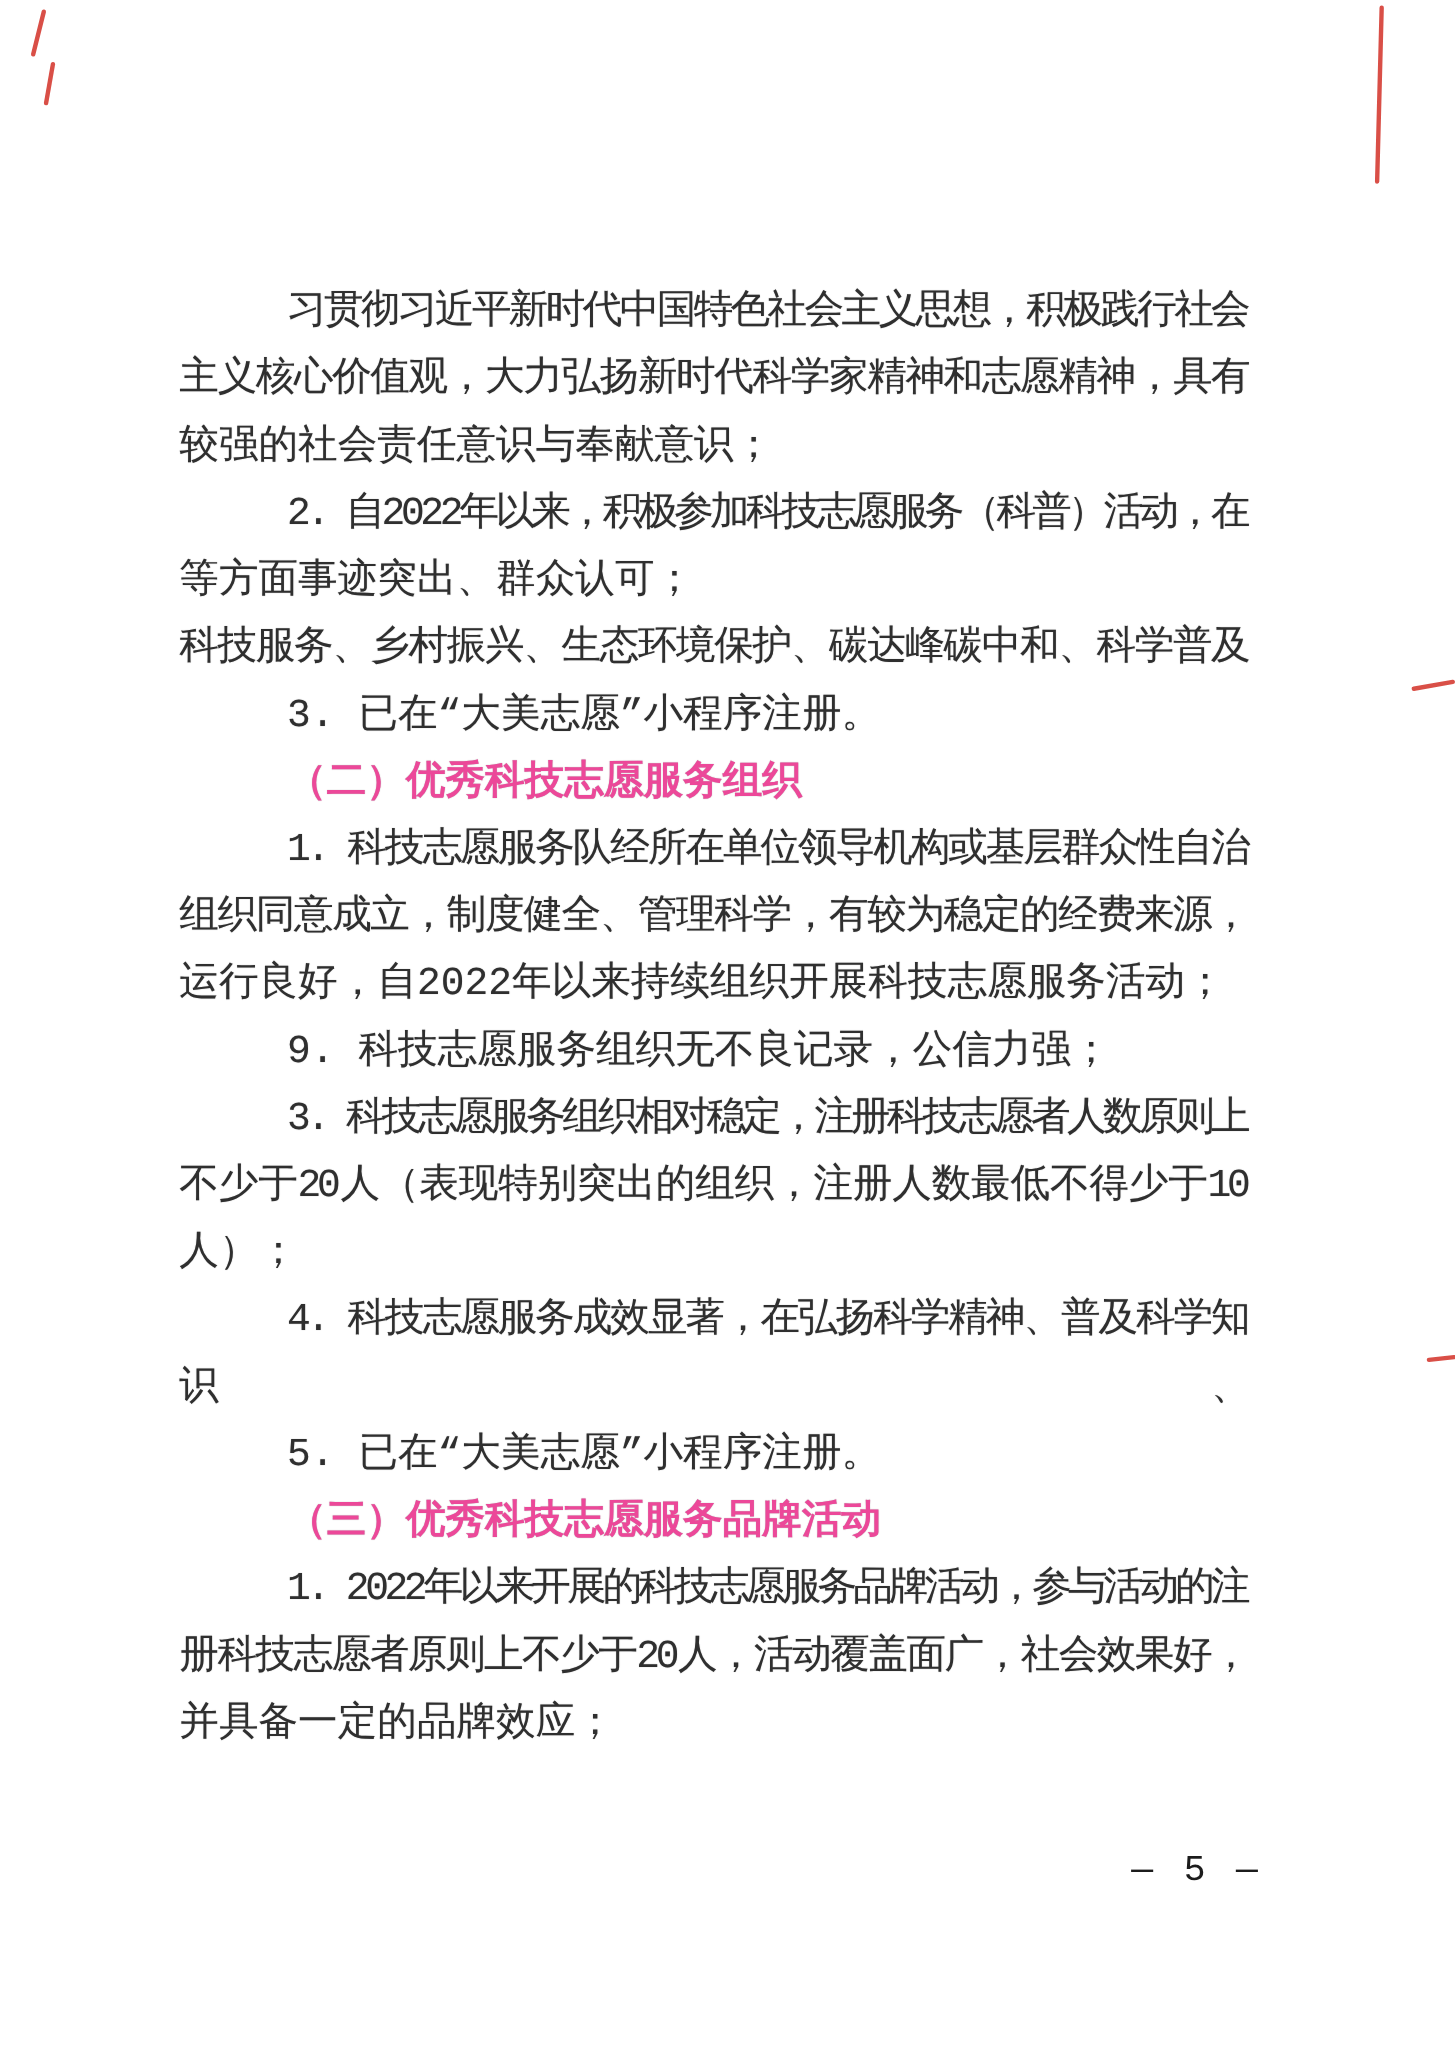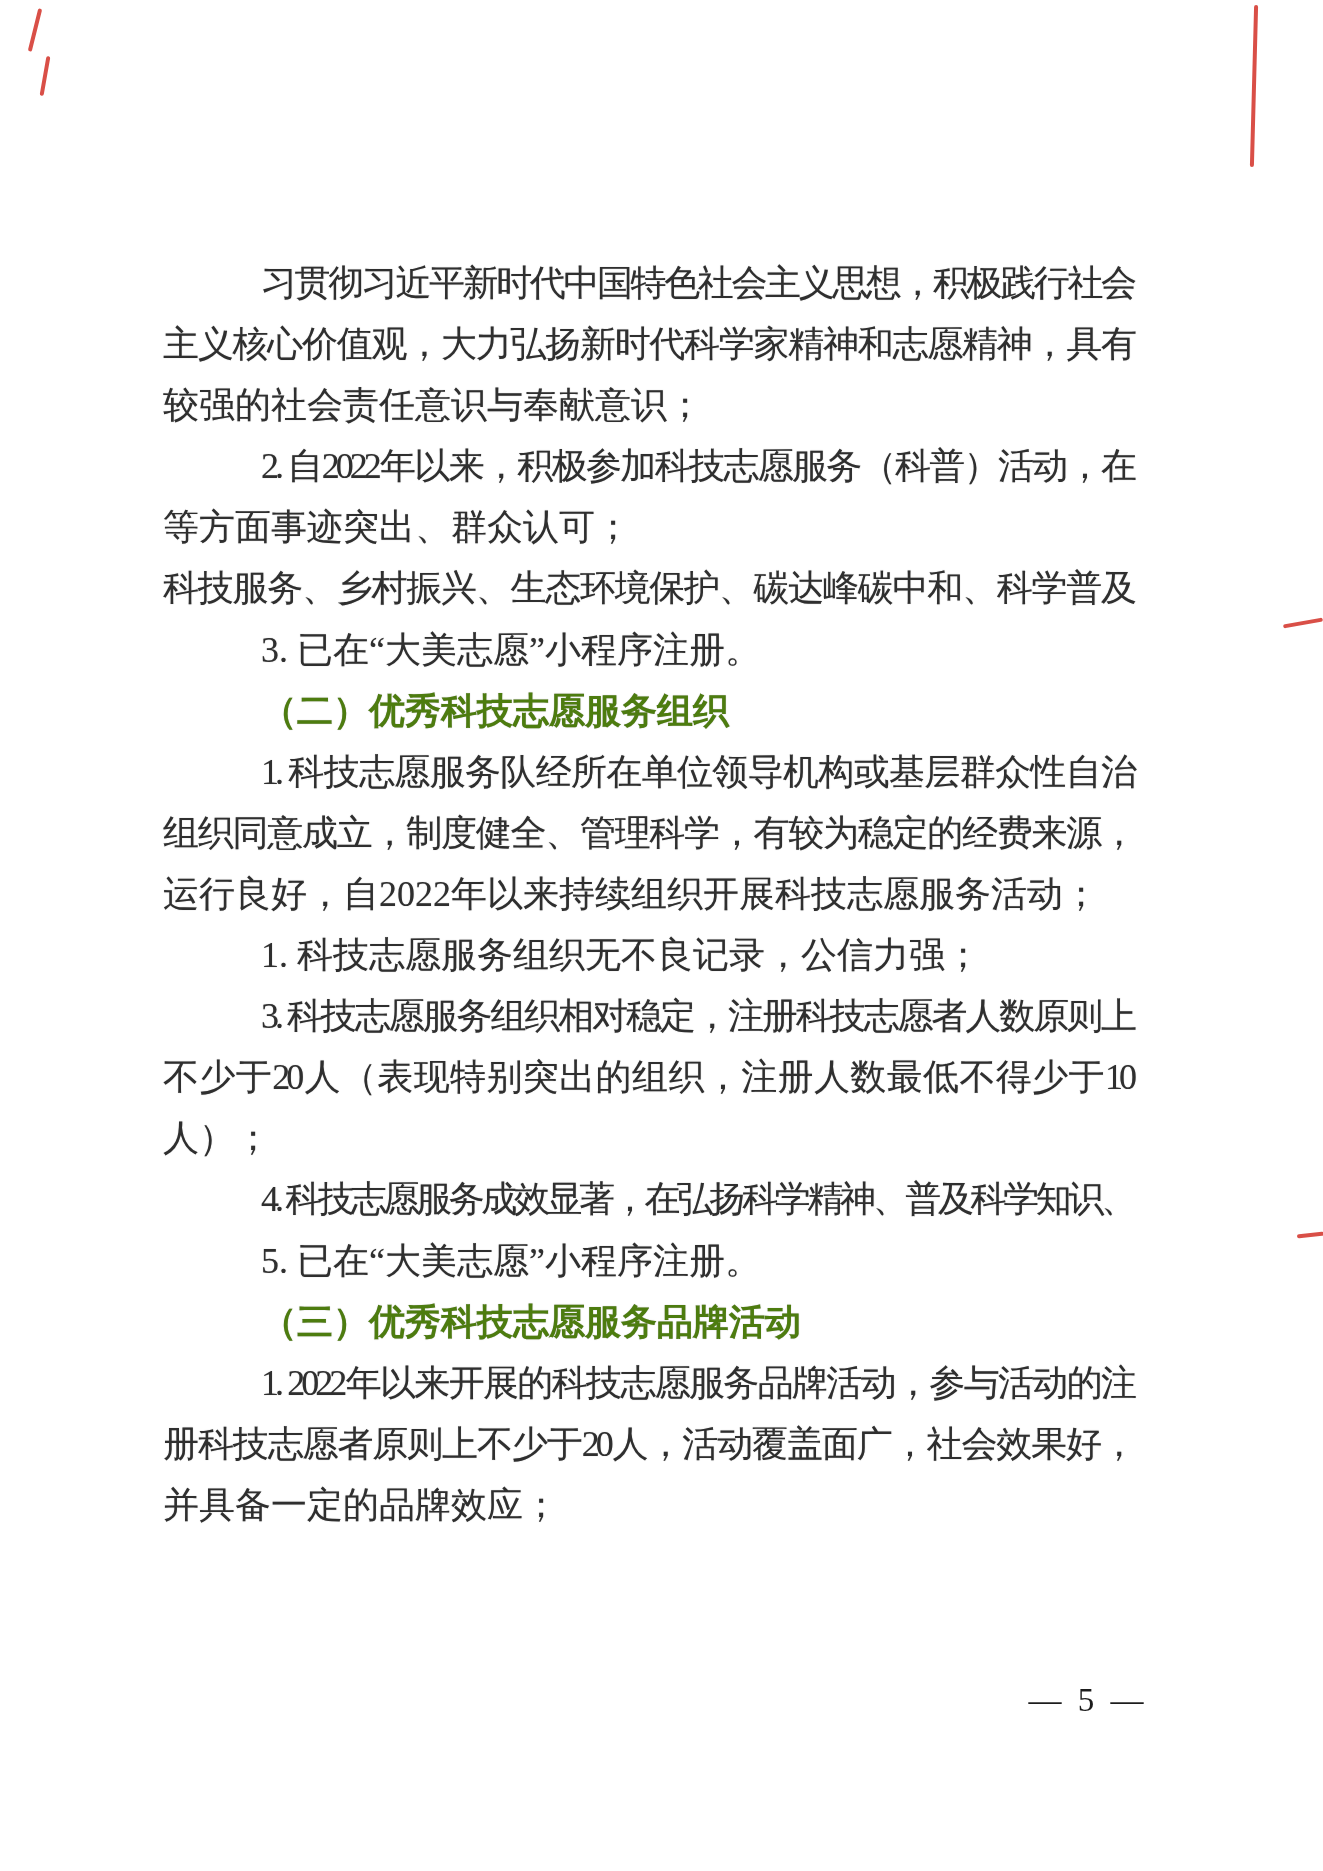--- a/index.html
+++ b/index.html
@@ -7,21 +7,21 @@
     margin: 0;
     padding: 0;
     background: #ffffff;
   }
   .page {
     position: relative;
     width: 1323px;
     height: 1871px;
     background: #ffffff;
     overflow: hidden;
-    font-family: Liberation Serif, serif;
+    font-family: Liberation Mono, monospace;
   }
   
   .textblock {
     position: absolute;
     left: 163px;
     top: 253px;
     width: 970px;
     color: #2f2f2f;
     font-size: 36px;
     line-height: 61.1px;
@@ -35,21 +35,21 @@
   .line.jfull {
     white-space: normal;
     letter-spacing: -4px;
     text-align: justify;
     text-align-last: justify;
     text-justify: inter-character;
   }
   .line.indent { text-indent: 98px; }
   .line.heading {
     font-weight: 700;
-    color: #4d7c0f;
+    color: #ec4899;
   }
   
   .pagenum {
     position: absolute;
     left: 1008px;
     top: 1682px;
     width: 160px;
     text-align: center;
     font-size: 33px;
     letter-spacing: 4px;
@@ -85,21 +85,21 @@
     <div class="line jfull">主义核心价值观，大力弘扬新时代科学家精神和志愿精神，具有</div>
     <div class="line">较强的社会责任意识与奉献意识；</div>
     <div class="line indent jfull">2. 自2022年以来，积极参加科技志愿服务（科普）活动，在</div>
     <div class="line">等方面事迹突出、群众认可；</div>
     <div class="line jfull">科技服务、乡村振兴、生态环境保护、碳达峰碳中和、科学普及</div>
     <div class="line indent">3. 已在“大美志愿”小程序注册。</div>
     <div class="line indent heading">（二）优秀科技志愿服务组织</div>
     <div class="line indent jfull">1. 科技志愿服务队经所在单位领导机构或基层群众性自治</div>
     <div class="line jfull">组织同意成立，制度健全、管理科学，有较为稳定的经费来源，</div>
     <div class="line">运行良好，自2022年以来持续组织开展科技志愿服务活动；</div>
-    <div class="line indent">1. 科技志愿服务组织无不良记录，公信力强；</div>
+    <div class="line indent">9. 科技志愿服务组织无不良记录，公信力强；</div>
     <div class="line indent jfull">3. 科技志愿服务组织相对稳定，注册科技志愿者人数原则上</div>
     <div class="line jfull">不少于20人（表现特别突出的组织，注册人数最低不得少于10</div>
     <div class="line">人）；</div>
     <div class="line indent jfull">4. 科技志愿服务成效显著，在弘扬科学精神、普及科学知识、</div>
     <div class="line indent">5. 已在“大美志愿”小程序注册。</div>
     <div class="line indent heading">（三）优秀科技志愿服务品牌活动</div>
     <div class="line indent jfull">1. 2022年以来开展的科技志愿服务品牌活动，参与活动的注</div>
     <div class="line jfull">册科技志愿者原则上不少于20人，活动覆盖面广，社会效果好，</div>
     <div class="line">并具备一定的品牌效应；</div>
   </main>

